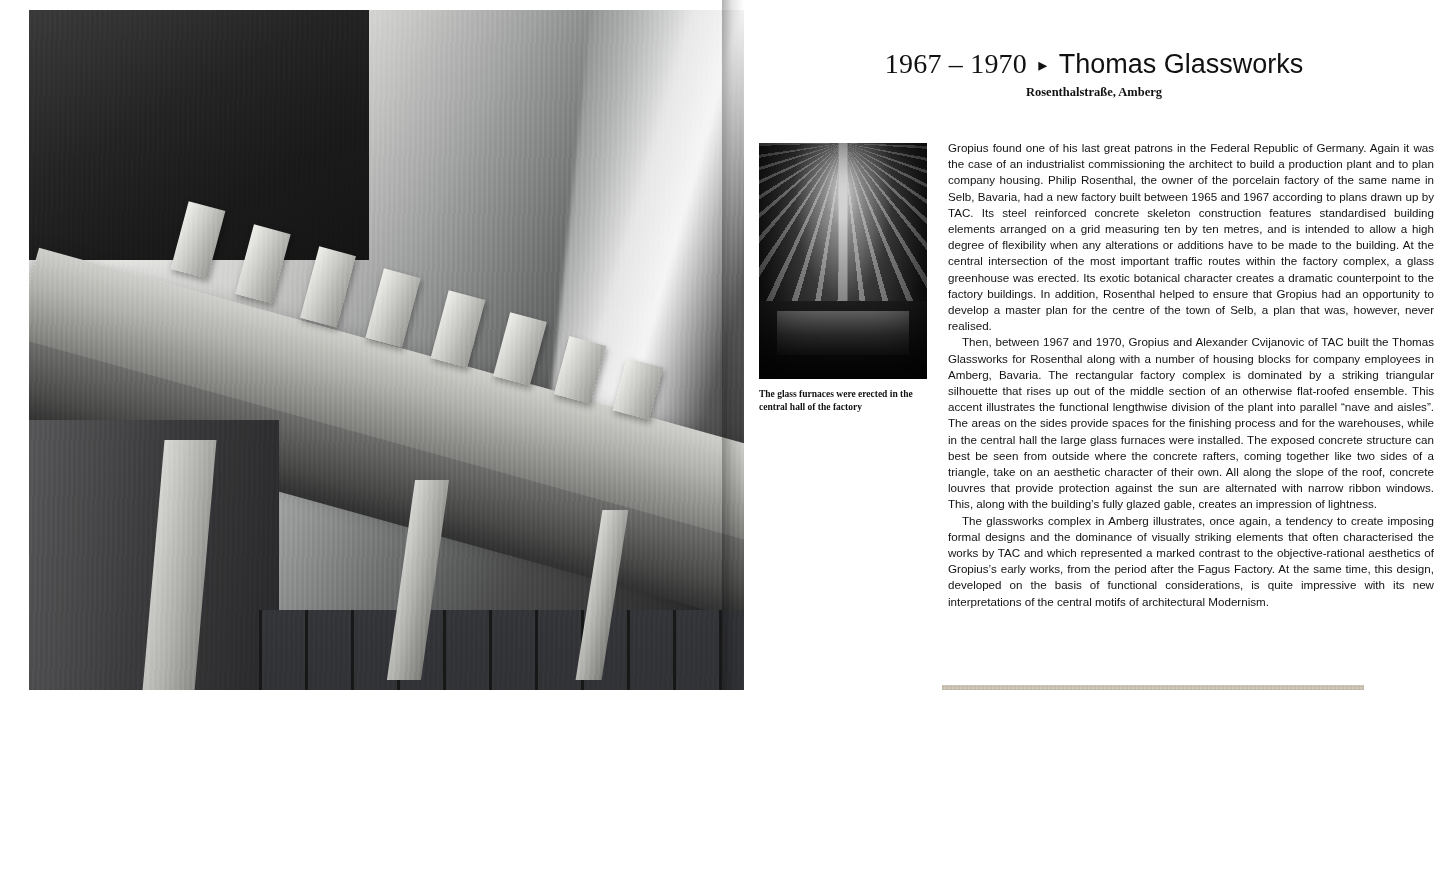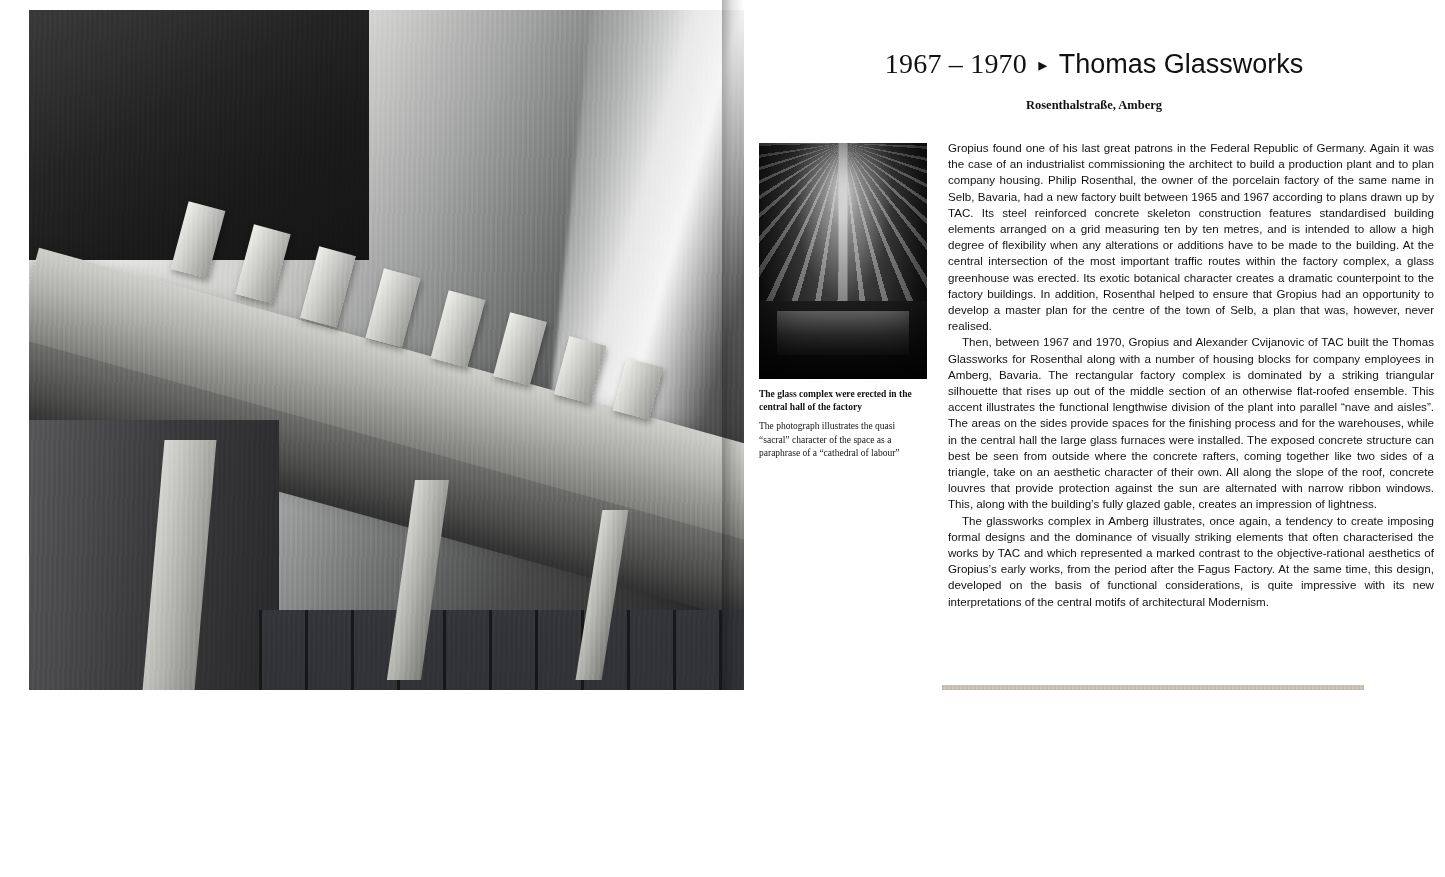--- a/index.html
+++ b/index.html
@@ -176,21 +176,21 @@
     vertical-align: 2px;
     margin: 0 4px;
   }
   .title-main .name {
     font-family: "Liberation Sans", sans-serif;
     font-size: 27px;
     font-weight: 400;
     letter-spacing: 0px;
   }
   .title-sub {
-    margin-top: 18px;
+    margin-top: 5px;
     font-family: "Liberation Serif", serif;
     font-size: 12.5px;
     font-weight: bold;
     color: #111;
   }
 
   
   .side-col {
     position: absolute;
     left: 15px;
@@ -430,22 +430,21 @@
 
     <div class="side-col">
       <div class="side-photo">
         <div class="sp-bg"></div>
         <div class="sp-rafters"></div>
         <div class="sp-center-beam"></div>
         <div class="sp-floor"></div>
         <div class="sp-machine"></div>
         <div class="sp-vig"></div>
       </div>
-      <div class="cap-bold">The glass complex were erected in the central hall of the factory</div>
-      <div class="cap-reg">The photograph illustrates the quasi “sacral” character of the space as a paraphrase of a “cathedral of labour”</div>
+      <div class="cap-bold">The glass furnaces were erected in the central hall of the factory</div>
     </div>
 
     <div class="cap-plain">View of the entire plant</div>
     <div class="cap-plain2">External time of the central production building</div>
 
     <div class="body-col">
       <p>Gropius found one of his last great patrons in the Federal Republic of Germany. Again it was the case of an industrialist commissioning the architect to build a production plant and to plan company housing. Philip Rosenthal, the owner of the porcelain factory of the same name in Selb, Bavaria, had a new factory built between 1965 and 1967 according to plans drawn up by TAC. Its steel reinforced concrete skeleton construction features standardised building elements arranged on a grid measuring ten by ten metres, and is intended to allow a high degree of flexibility when any alterations or additions have to be made to the building. At the central intersection of the most important traffic routes within the factory complex, a glass greenhouse was erected. Its exotic botanical character creates a dramatic counterpoint to the factory buildings. In addition, Rosenthal helped to ensure that Gropius had an opportunity to develop a master plan for the centre of the town of Selb, a plan that was, however, never realised.</p>
       <p>Then, between 1967 and 1970, Gropius and Alexander Cvijanovic of TAC built the Thomas Glassworks for Rosenthal along with a number of housing blocks for company employees in Amberg, Bavaria. The rectangular factory complex is dominated by a striking triangular silhouette that rises up out of the middle section of an otherwise flat-roofed ensemble. This accent illustrates the functional lengthwise division of the plant into parallel “nave and aisles”. The areas on the sides provide spaces for the finishing process and for the warehouses, while in the central hall the large glass furnaces were installed. The exposed concrete structure can best be seen from outside where the concrete rafters, coming together like two sides of a triangle, take on an aesthetic character of their own. All along the slope of the roof, concrete louvres that provide protection against the sun are alternated with narrow ribbon windows. This, along with the building’s fully glazed gable, creates an impression of lightness.</p>
       <p>The glassworks complex in Amberg illustrates, once again, a tendency to create imposing formal designs and the dominance of visually striking elements that often characterised the works by TAC and which represented a marked contrast to the objective-rational aesthetics of Gropius’s early works, from the period after the Fagus Factory. At the same time, this design, developed on the basis of functional considerations, is quite impressive with its new interpretations of the central motifs of architectural Modernism.</p>
     </div>

